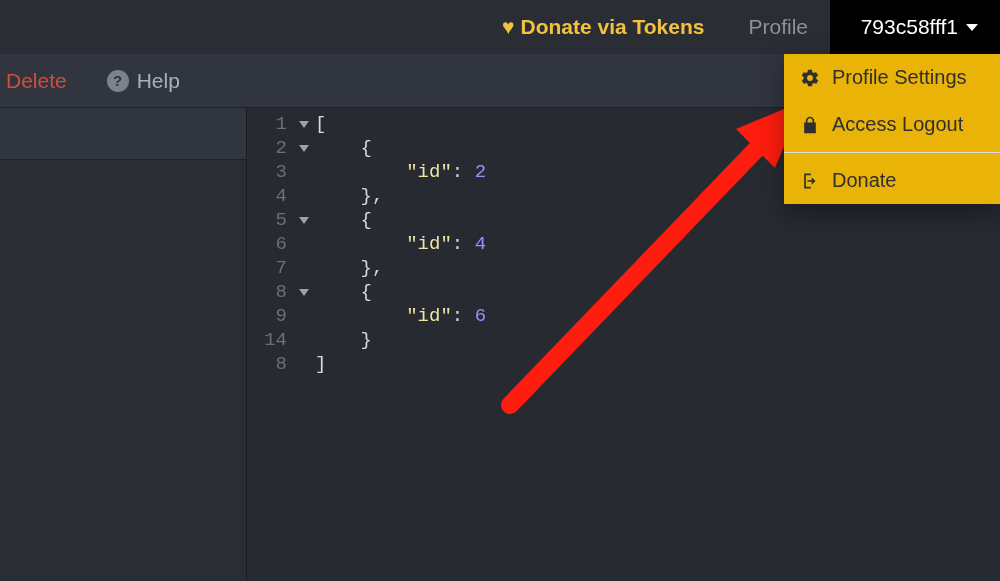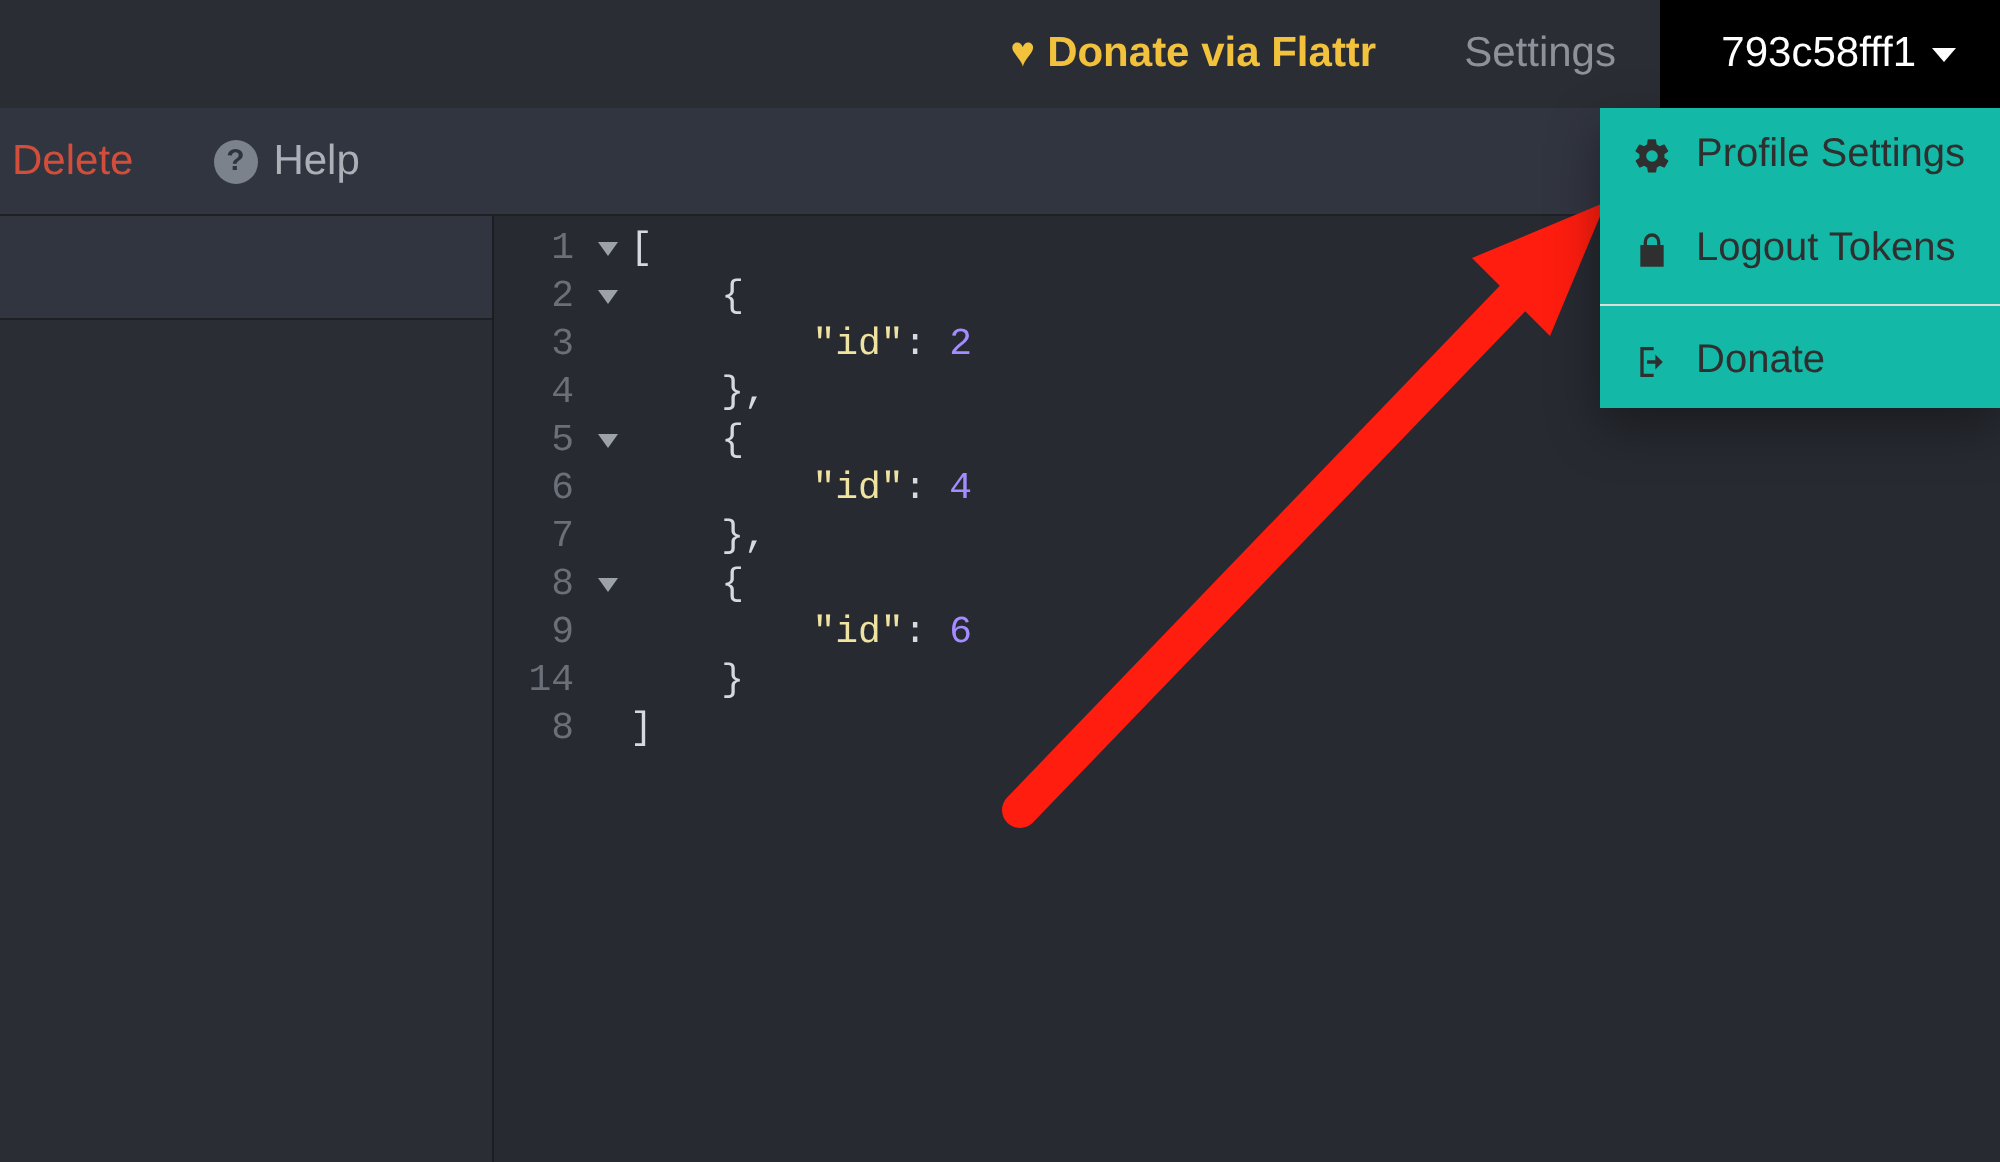--- a/index.html
+++ b/index.html
@@ -32,58 +32,58 @@
   .gutter-fold div { height:24px; display:flex; align-items:center; justify-content:center; }
   .fold-caret { width:0; height:0; border-left:5px solid transparent; border-right:5px solid transparent; border-top:7px solid #9da2aa; }
   .code { color:#d6d9dd; }
   .code div { height:24px; white-space:pre; }
   .tok-brace { color:#d6d9dd; }
   .tok-key { color:#efe3a2; }
   .tok-punc { color:#d6d9dd; }
   .tok-num { color:#a38cff; }
 
   
-  .dropdown { position:absolute; top:54px; right:0; width:200px; background:#14b8a6; color:#2f2f2f; font-size:20px; box-shadow:0 10px 24px rgba(0,0,0,.35); z-index:20; }
+  .dropdown { position:absolute; top:54px; right:0; width:216px; background:#eab308; color:#2f2f2f; font-size:20px; box-shadow:0 10px 24px rgba(0,0,0,.35); z-index:20; }
   .dropdown .item { display:flex; align-items:center; gap:12px; padding:12px 16px; }
   .dropdown .sep { height:1px; background:#dcdcdc; margin:4px 0; }
   .dropdown svg { width:20px; height:20px; flex:0 0 20px; }
 
   
   .arrow-svg { position:absolute; left:0; top:0; width:1000px; height:581px; pointer-events:none; z-index:15; }
 </style>
 </head>
 <body>
 
 <div class="topbar">
   <div class="spacer"></div>
   <a class="donate">
     <span class="heart">♥</span>
-    <span>Donate via Flattr</span>
+    <span>Donate via Tokens</span>
   </a>
   <a class="feedback">
-    <span>Settings</span>
+    <span>Profile</span>
   </a>
   <div class="userbox">
     <span>793c58fff1</span>
     <span class="caret"></span>
   </div>
 </div>
 
 <div class="dropdown">
   <div class="item">
     <svg viewBox="0 0 24 24">
         <path fill="#2f2f2f" d="M19.4 13a7.5 7.5 0 0 0 .1-1 7.5 7.5 0 0 0-.1-1l2.1-1.6a.5.5 0 0 0 .1-.7l-2-3.4a.5.5 0 0 0-.6-.2l-2.5 1a7.3 7.3 0 0 0-1.7-1l-.4-2.6A.5.5 0 0 0 13.9 2h-4a.5.5 0 0 0-.5.4L9 5.1a7.3 7.3 0 0 0-1.7 1l-2.5-1a.5.5 0 0 0-.6.2l-2 3.4a.5.5 0 0 0 .1.7L4.5 11a7.5 7.5 0 0 0-.1 1 7.5 7.5 0 0 0 .1 1l-2.1 1.6a.5.5 0 0 0-.1.7l2 3.4a.5.5 0 0 0 .6.2l2.5-1a7.3 7.3 0 0 0 1.7 1l.4 2.6a.5.5 0 0 0 .5.4h4a.5.5 0 0 0 .5-.4l.4-2.6a7.3 7.3 0 0 0 1.7-1l2.5 1a.5.5 0 0 0 .6-.2l2-3.4a.5.5 0 0 0-.1-.7ZM12 15.5A3.5 3.5 0 1 1 15.5 12 3.5 3.5 0 0 1 12 15.5Z"></path>
       </svg>
     <span>Profile Settings</span>
   </div>
   <div class="item">
     <svg viewBox="0 0 24 24">
         <path fill="#2f2f2f" d="M17 9V7a5 5 0 0 0-10 0v2H5v13h14V9Zm-8-2a3 3 0 0 1 6 0v2H9Z"></path>
       </svg>
-    <span>Logout Tokens</span>
+    <span>Access Logout</span>
   </div>
   <div class="sep"></div>
   <div class="item">
     <svg viewBox="0 0 24 24">
         <path fill="#2f2f2f" d="M13 3H5v18h8v-2H7V5h6Zm5.5 9L14 7.5V11H9v2h5v3.5Z"></path>
       </svg>
     <span>Donate</span>
   </div>
 </div>
 

